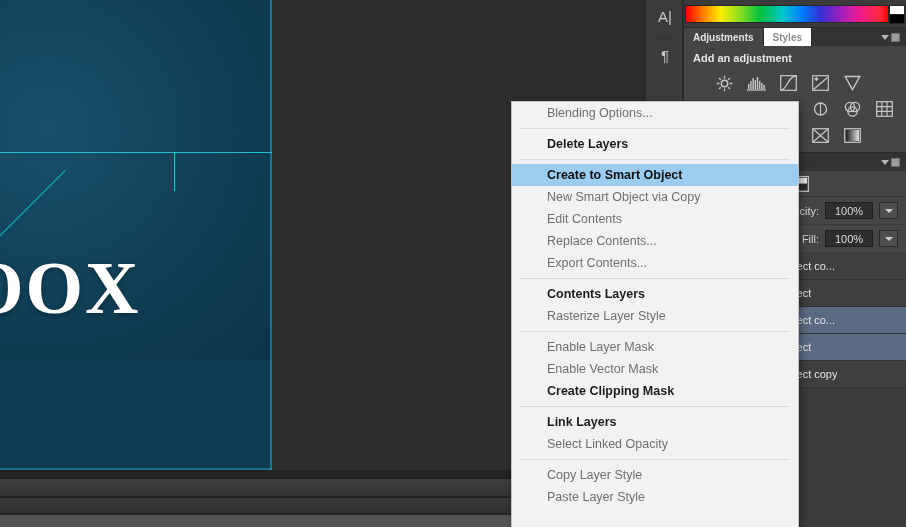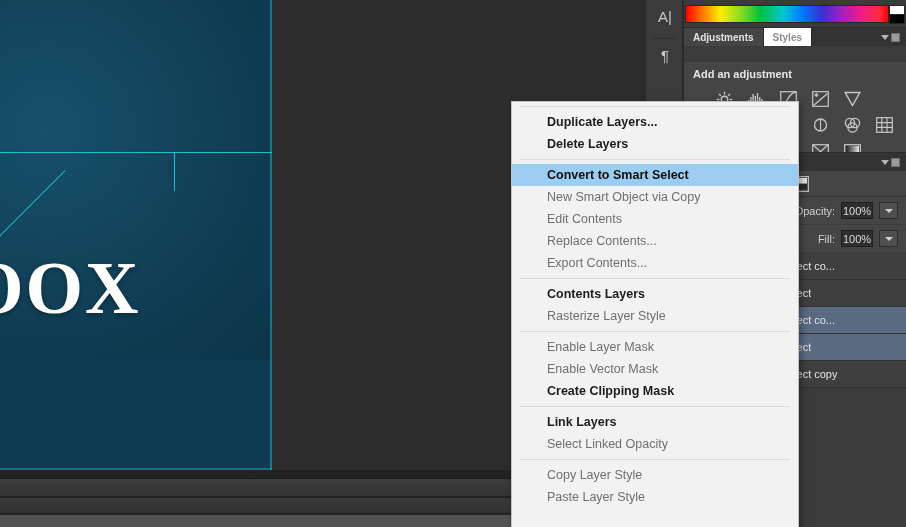--- a/index.html
+++ b/index.html
@@ -123,21 +123,20 @@
     padding-right: 6px;
   }
   .tri-down { width: 0; height: 0; border-left: 4px solid transparent;
     border-right: 4px solid transparent; border-top: 5px solid #b5b5b5; }
   .menu-sq { width: 9px; height: 9px; background: #9b9b9b; border: 1px solid #6f6f6f; }
 
   #adjust-body {
     position: absolute; left: 0; top: 46px;
     width: 222px; height: 106px;
     background: #454545;
-    margin-top: 16px;
   }
   #adjust-title {
     padding: 6px 0 4px 9px;
     font-size: 11px; font-weight: bold; color: #e6e6e6;
   }
   .icon-row { display: flex; gap: 8px; padding-left: 28px; margin-top: 4px; }
   .adj-icon {
     width: 24px; height: 22px; display: flex; align-items: center; justify-content: center;
     color: #c4c4c4;
   }
@@ -156,21 +155,21 @@
 
   .opac-row {
     position: absolute; left: 0; width: 222px; height: 27px;
     background: #454545; display: flex; align-items: center; justify-content: flex-end;
     padding-right: 8px; gap: 6px;
   }
   #opacity-row { top: 197px; }
   #fill-row { top: 225px; }
   .opac-label { font-size: 11px; color: #d2d2d2; }
   .opac-field {
-    width: 32px; height: 17px; background: #2e2e2e;
+    width: 48px; height: 17px; background: #2e2e2e;
     border: 1px solid #1f1f1f; color: #dcdcdc;
     font-size: 11px; display: flex; align-items: center; justify-content: center;
   }
   .opac-arrow {
     width: 19px; height: 17px; background: #4f4f4f;
     border: 1px solid #2c2c2c; display: flex; align-items: center; justify-content: center;
   }
   .tri-sm { width: 0; height: 0; border-left: 4px solid transparent;
     border-right: 4px solid transparent; border-top: 4px solid #cfcfcf; }
 
@@ -512,25 +511,25 @@
           </span>
           <span class="link-dash"></span>
           <span class="layer-thumb"></span>
           <span class="layer-name">Smart Object copy</span>
         </div>
         <div id="layer-list-end"></div>
       </div>
   </div>
 
   <div id="ctx-menu">
+      <div class="mi">Blending Options...</div>
       <div class="msep"></div>
-      <div class="mi enabled">Duplicate Layers...</div>
       <div class="mi enabled">Delete Layers</div>
       <div class="msep"></div>
-      <div class="mi hl">Convert to Smart Select</div>
+      <div class="mi hl">Create to Smart Object</div>
       <div class="mi">New Smart Object via Copy</div>
       <div class="mi">Edit Contents</div>
       <div class="mi">Replace Contents...</div>
       <div class="mi">Export Contents...</div>
       <div class="msep"></div>
       <div class="mi enabled">Contents Layers</div>
       <div class="mi">Rasterize Layer Style</div>
       <div class="msep"></div>
       <div class="mi">Enable Layer Mask</div>
       <div class="mi">Enable Vector Mask</div>

